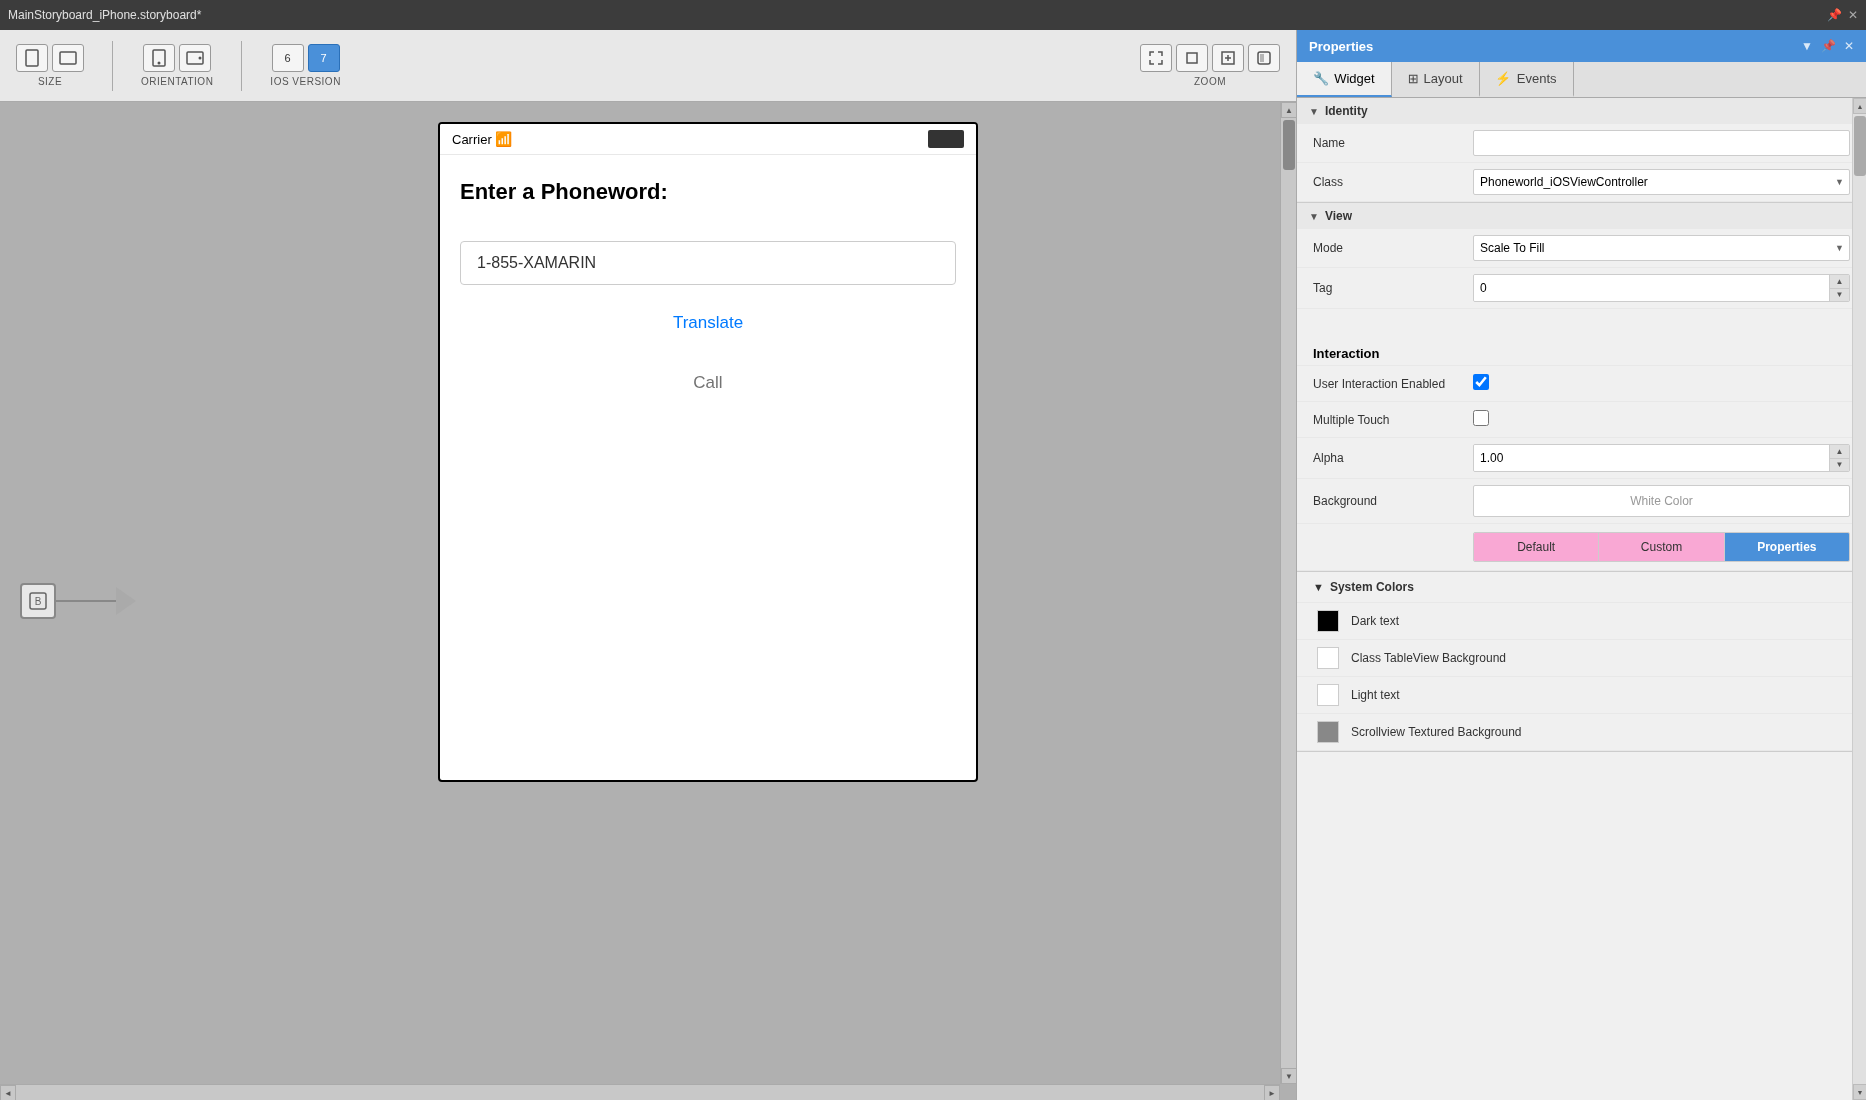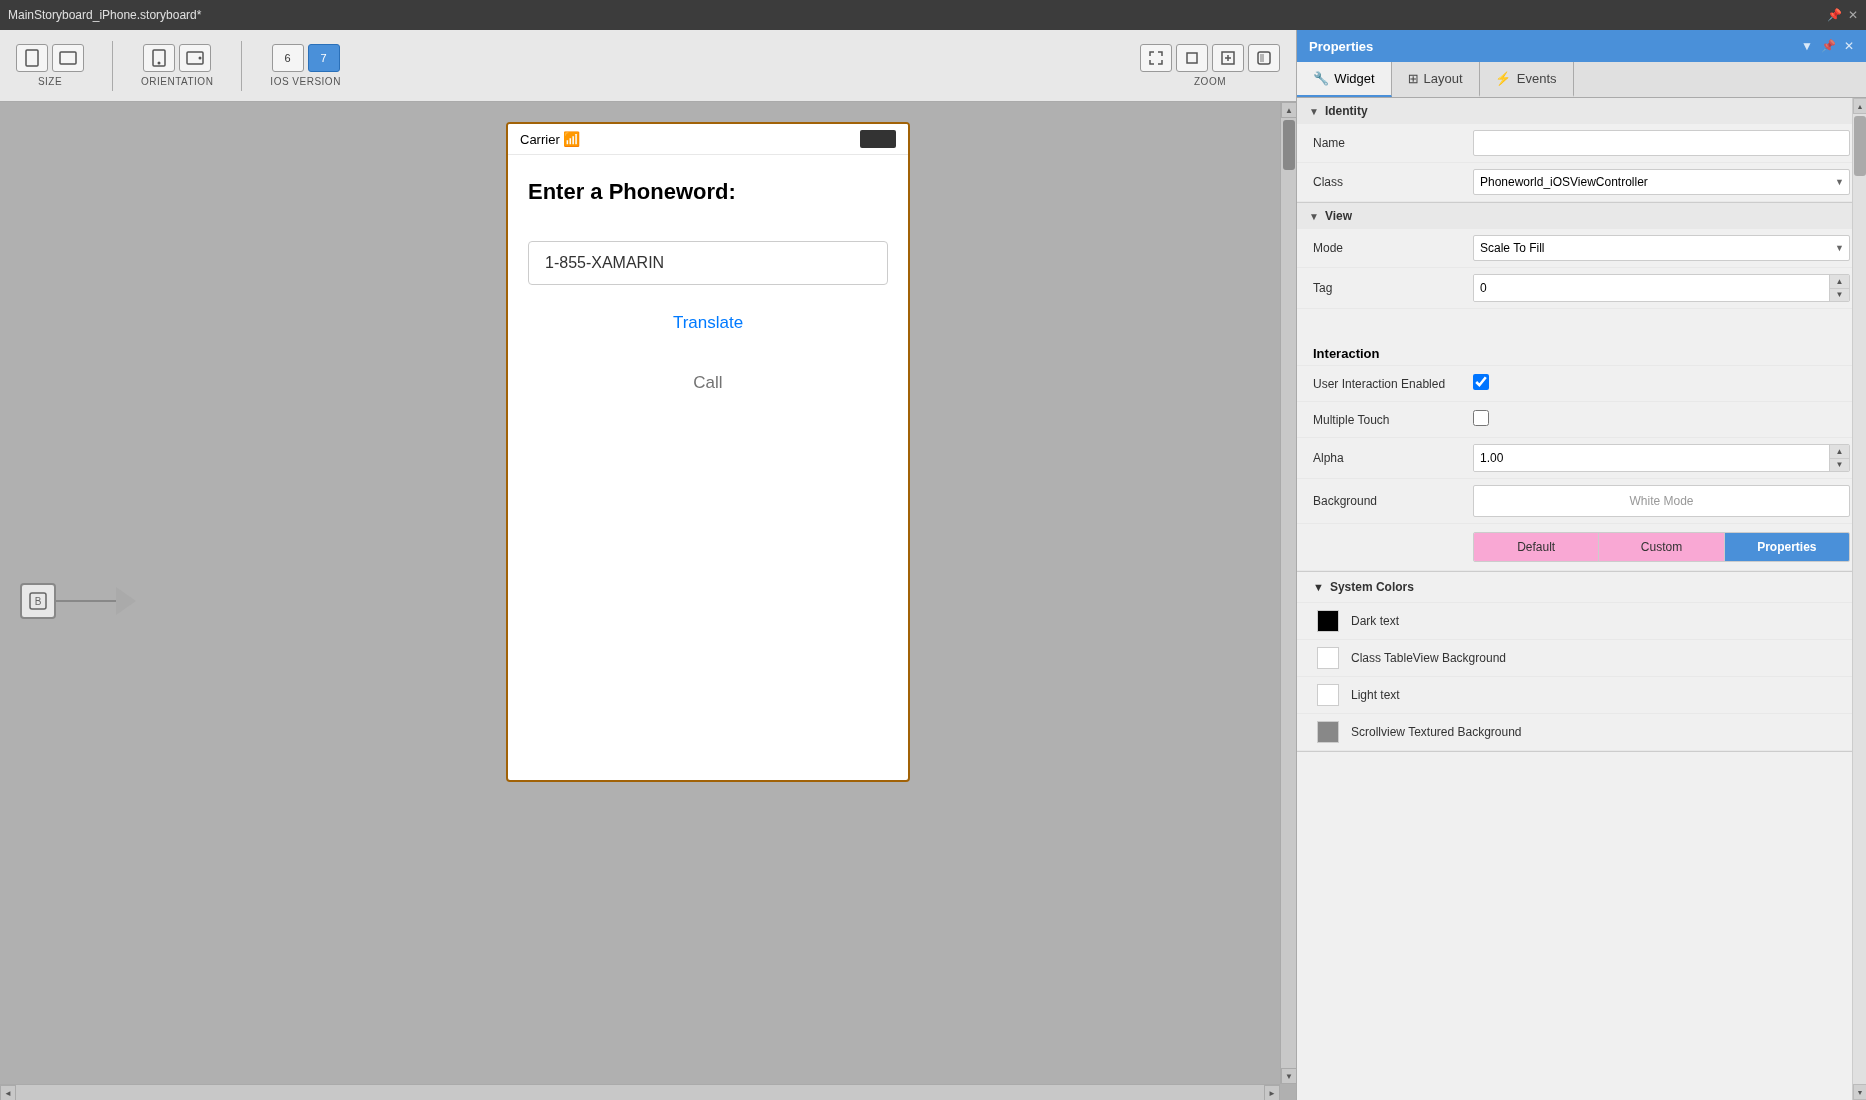--- a/index.html
+++ b/index.html
@@ -145,23 +145,23 @@
       width: 0;
       height: 0;
       border-left: 20px solid #aaa;
       border-top: 14px solid transparent;
       border-bottom: 14px solid transparent;
     }
 
     
     .iphone-frame {
       background: white;
-      border: 2px solid #a16207;
+      border: 2px solid #000000;
       border-radius: 4px;
-      width: 404px;
+      width: 540px;
       min-height: 660px;
       margin-left: 120px;
       position: relative;
       overflow: hidden;
     }
     .iphone-status-bar {
       background: white;
       padding: 6px 12px;
       display: flex;
       align-items: center;
@@ -732,21 +732,21 @@
                 <button class="spinner-btn">▲</button>
                 <button class="spinner-btn">▼</button>
               </div>
             </div>
           </div>
         </div>
 
         <div class="prop-row">
           <div class="prop-label">Background</div>
           <div class="prop-value">
-            <div class="bg-color-display">White Mode</div>
+            <div class="bg-color-display">White Color</div>
           </div>
         </div>
 
         <div class="prop-row" style="padding-top:4px; padding-bottom:8px;">
           <div class="prop-label"></div>
           <div class="prop-value">
             <div class="color-options-row">
               <button class="color-option-btn">Default</button>
               <button class="color-option-btn">Custom</button>
               <button class="color-option-btn active">Properties</button>

